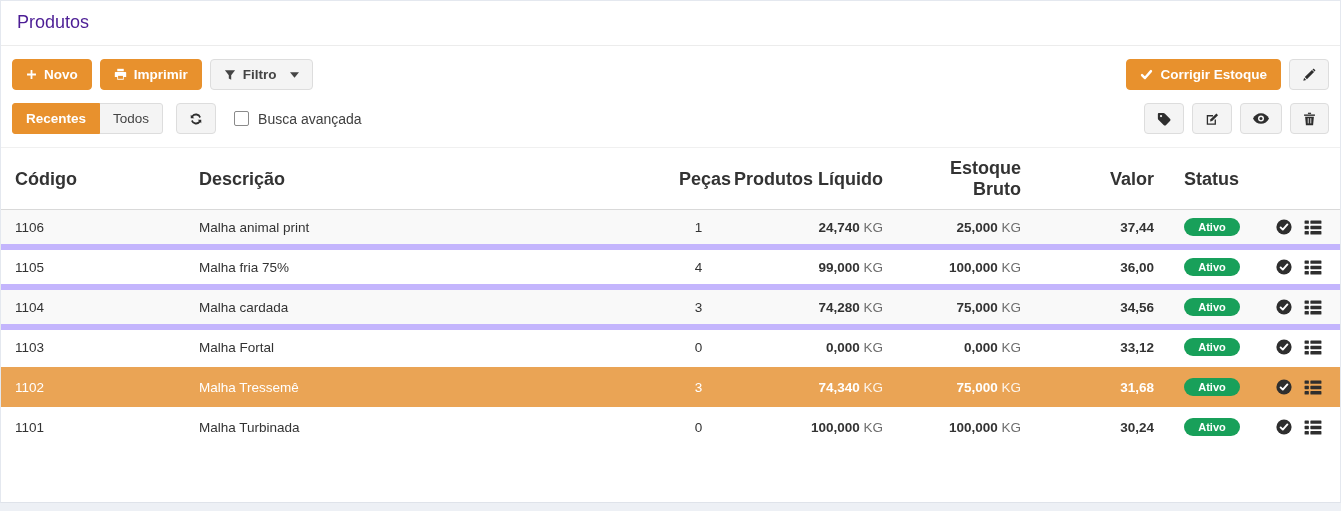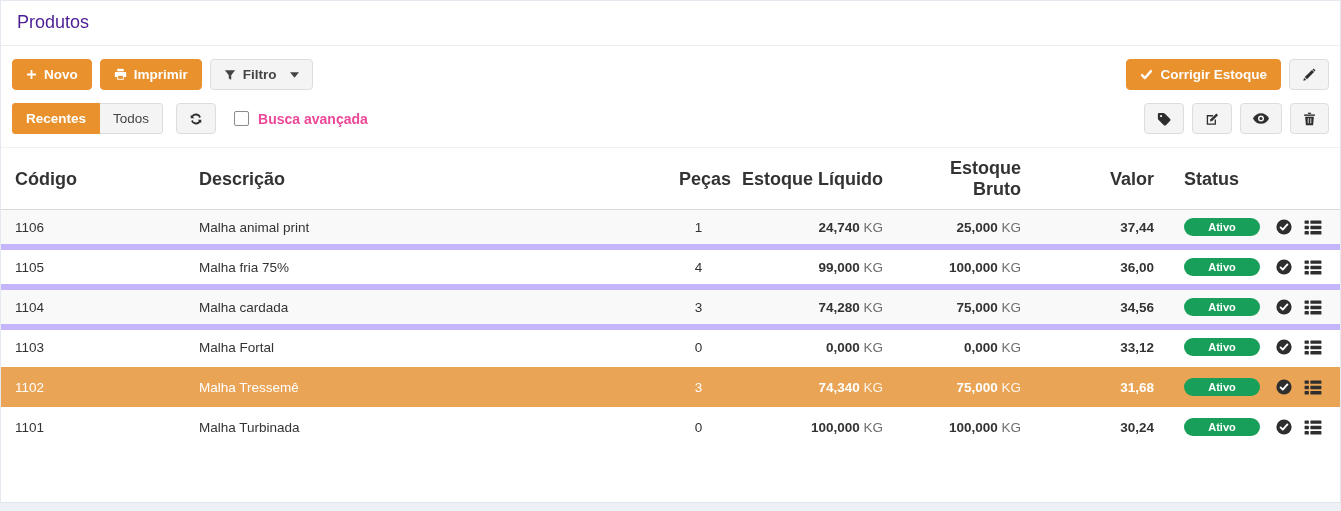--- a/index.html
+++ b/index.html
@@ -64,21 +64,21 @@
     width:35px;height:31px;border:1px solid var(--accent);
     border-radius:0 3px 3px 0;background:var(--accent);color:#fff;
     display:inline-flex;align-items:center;justify-content:center;cursor:pointer;
   }
   
   .checkbox-wrap{display:flex;align-items:center;gap:9px;margin-left:10px;cursor:pointer;}
   .checkbox{
     width:15px;height:15px;border:1px solid #8a8a8a;border-radius:2px;background:#fff;
     display:inline-block;
   }
-  .checkbox-label{color:#ec4899;font-size:14px;font-weight:700;}
+  .checkbox-label{color:#404040;font-size:14px;font-weight:400;}
   
   table{width:1339px;border-collapse:collapse;table-layout:fixed;border-top:1px solid #f0f0f0;}
   th{
     text-align:left;font-weight:700;color:#333;font-size:18px;
     padding:10px 8px 9px;border-bottom:1px solid #d9d9d9;
   }
   td{padding:8px;border-top:6px solid #c4b5fd;vertical-align:middle;font-size:13.5px;}
   tbody tr:first-child td{border-top:none;}
   th.c-codigo,td.c-codigo{padding-left:14px;}
   .c-pecas{text-align:center;}
@@ -86,21 +86,21 @@
   th.c-status,td.c-status{padding-left:22px;}
   td.c-valor{font-weight:700;}
   .num{font-weight:700;}
   .kg{color:#6e6e6e;font-weight:400;}
   tbody tr:nth-child(odd){background:#f9f9f9;}
   tbody tr.selected{background:var(--accentLight);}
   tbody tr.selected td{color:#fff;border-top-color:transparent;}
   tbody tr.selected + tr td{border-top-color:transparent;}
   tbody tr.selected .kg{color:rgba(255,255,255,.88);}
   .badge{
-    display:inline-block;width:76px;text-align:center;
+    display:inline-block;width:56px;text-align:center;
     background:var(--success);color:#fff;
     font-size:11px;font-weight:700;line-height:18px;border-radius:10px;
   }
   .c-icons{white-space:nowrap;padding-left:5px;}
   .row-icon{display:inline-flex;vertical-align:middle;cursor:pointer;}
   .row-icon + .row-icon{margin-left:8px;}
 </style>
 </head>
 <body>
 
@@ -235,21 +235,21 @@
         <col style="width:138px">
         <col style="width:133px">
       <col style="width:109px">
         <col style="width:69px">
     </colgroup>
     <thead>
       <tr>
         <th class="c-codigo">Código</th>
         <th class="c-desc">Descrição</th>
         <th class="c-pecas">Peças</th>
-        <th class="c-num">Estoque Líquido</th>
+        <th class="c-num">Produtos Líquido</th>
         <th class="c-num">Estoque Bruto</th>
         <th class="c-valor c-num">Valor</th>
         <th class="c-status">Status</th>
         <th></th>
       </tr>
     </thead>
     <tbody>
         <tr>
     <td class="c-codigo">1106</td>
     <td class="c-desc">Malha animal print</td>

